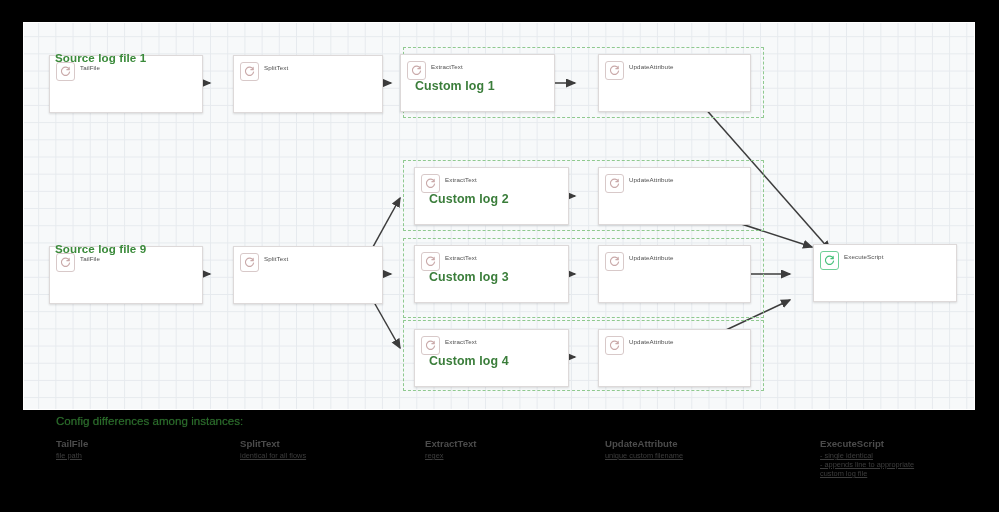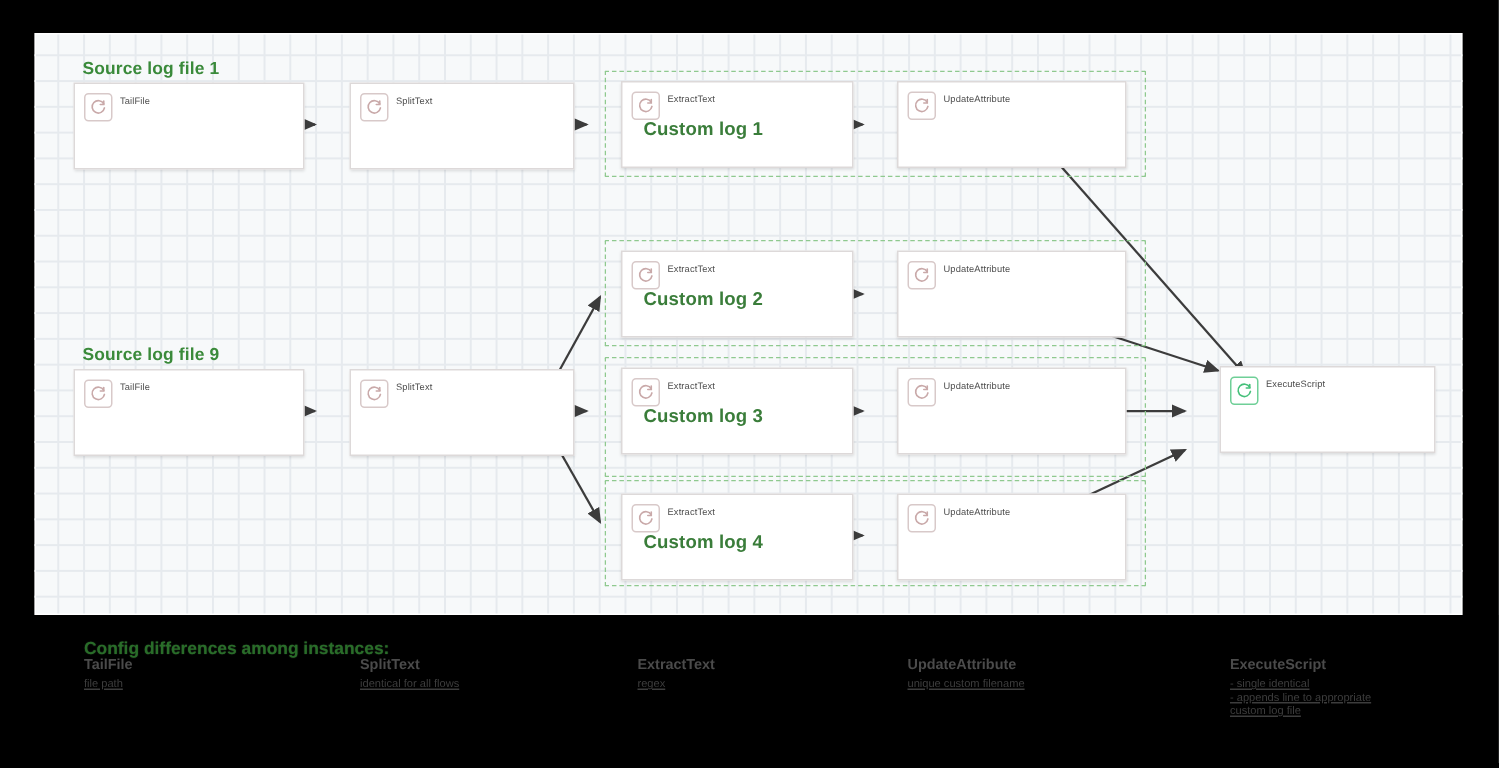--- a/index.html
+++ b/index.html
@@ -39,31 +39,31 @@
     letter-spacing:.1px;white-space:nowrap;
   }
   .node-big{
     position:absolute;left:14px;top:24px;font-size:12.4px;font-weight:bold;
     color:#3a7d3a;white-space:nowrap;letter-spacing:.1px;
   }
 
   
   .sec-label{
     position:absolute;font-size:11.6px;font-weight:bold;color:#3a8a3a;
-    white-space:nowrap;letter-spacing:.1px;
+    white-space:nowrap;letter-spacing:.1px;margin-top:12px;
   }
 
   
   #wires{position:absolute;left:0;top:0;width:952px;height:388px;overflow:visible;}
   #wires line{stroke:#3c3c3c;stroke-width:1.5px;}
 
   
   #legend{position:absolute;left:0;top:410px;width:999px;height:102px;background:#000;}
   .lg-head{
-    position:absolute;left:56px;top:16px;font-size:11.6px;font-weight:bold;
+    position:absolute;left:56px;top:4px;font-size:11.6px;font-weight:normal;
     color:#2f7d2f;white-space:nowrap;opacity:.88;
     text-shadow:0 0 1px rgba(120,200,120,.35);
   }
   .lg-col{position:absolute;top:28px;}
   .lg-t{
     font-size:9.6px;font-weight:bold;color:#5e5e5e;white-space:nowrap;
     margin-bottom:2px;opacity:.8;
   }
   .lg-s{font-size:7.4px;color:#555555;white-space:nowrap;line-height:9px;opacity:.72;text-decoration:underline;}
 </style>
@@ -116,21 +116,21 @@
         </div>
         <div class="node" style="left: 210px; top: 33px; width: 148px; height: 56px;">
           <div class="node-ico">
             <svg width="11" height="11" viewBox="0 0 24 24" fill="none" stroke="#c9a9a9" stroke-width="2.4" stroke-linecap="round">
               <path d="M20 7 A9 9 0 1 0 21 13"></path>
               <path d="M20 3 v5 h-5"></path>
             </svg>
           </div>
           <div class="node-title">SplitText</div>
         </div>
-        <div class="node" style="left: 391px; top: 32px; width: 153px; height: 56px;">
+        <div class="node" style="left: 377px; top: 32px; width: 153px; height: 56px;">
           <div class="node-ico">
             <svg width="11" height="11" viewBox="0 0 24 24" fill="none" stroke="#c9a9a9" stroke-width="2.4" stroke-linecap="round">
               <path d="M20 7 A9 9 0 1 0 21 13"></path>
               <path d="M20 3 v5 h-5"></path>
             </svg>
           </div>
           <div class="node-title">ExtractText</div>
           <div class="node-big">Custom log 1</div>
         </div>
         <div class="node" style="left: 575px; top: 32px; width: 151px; height: 56px;">

